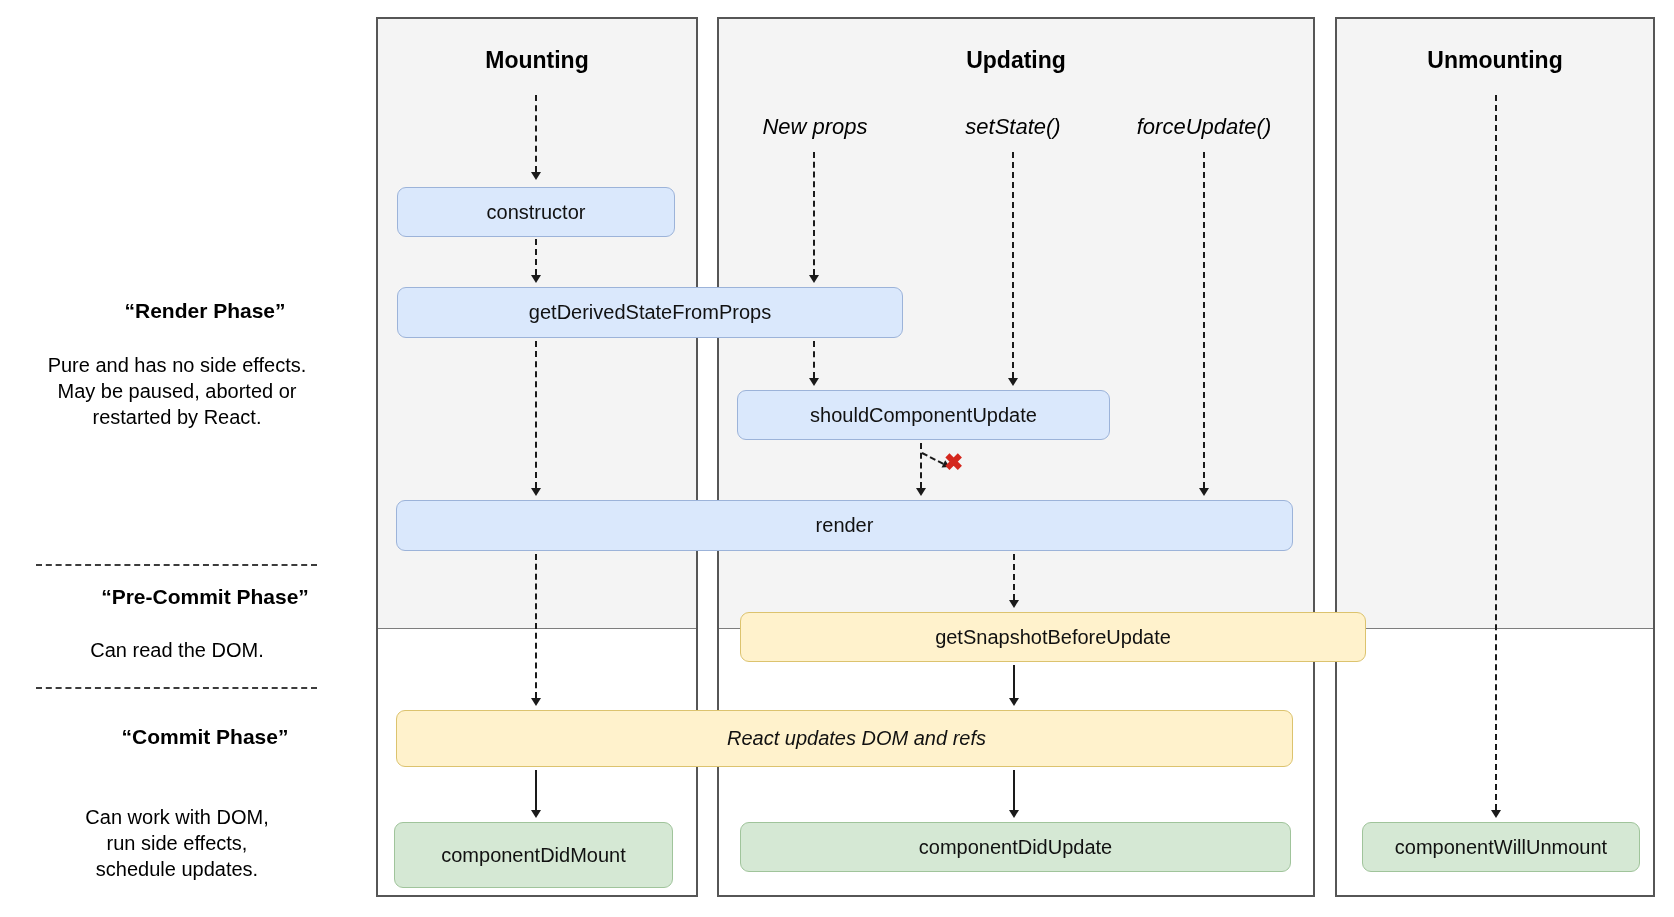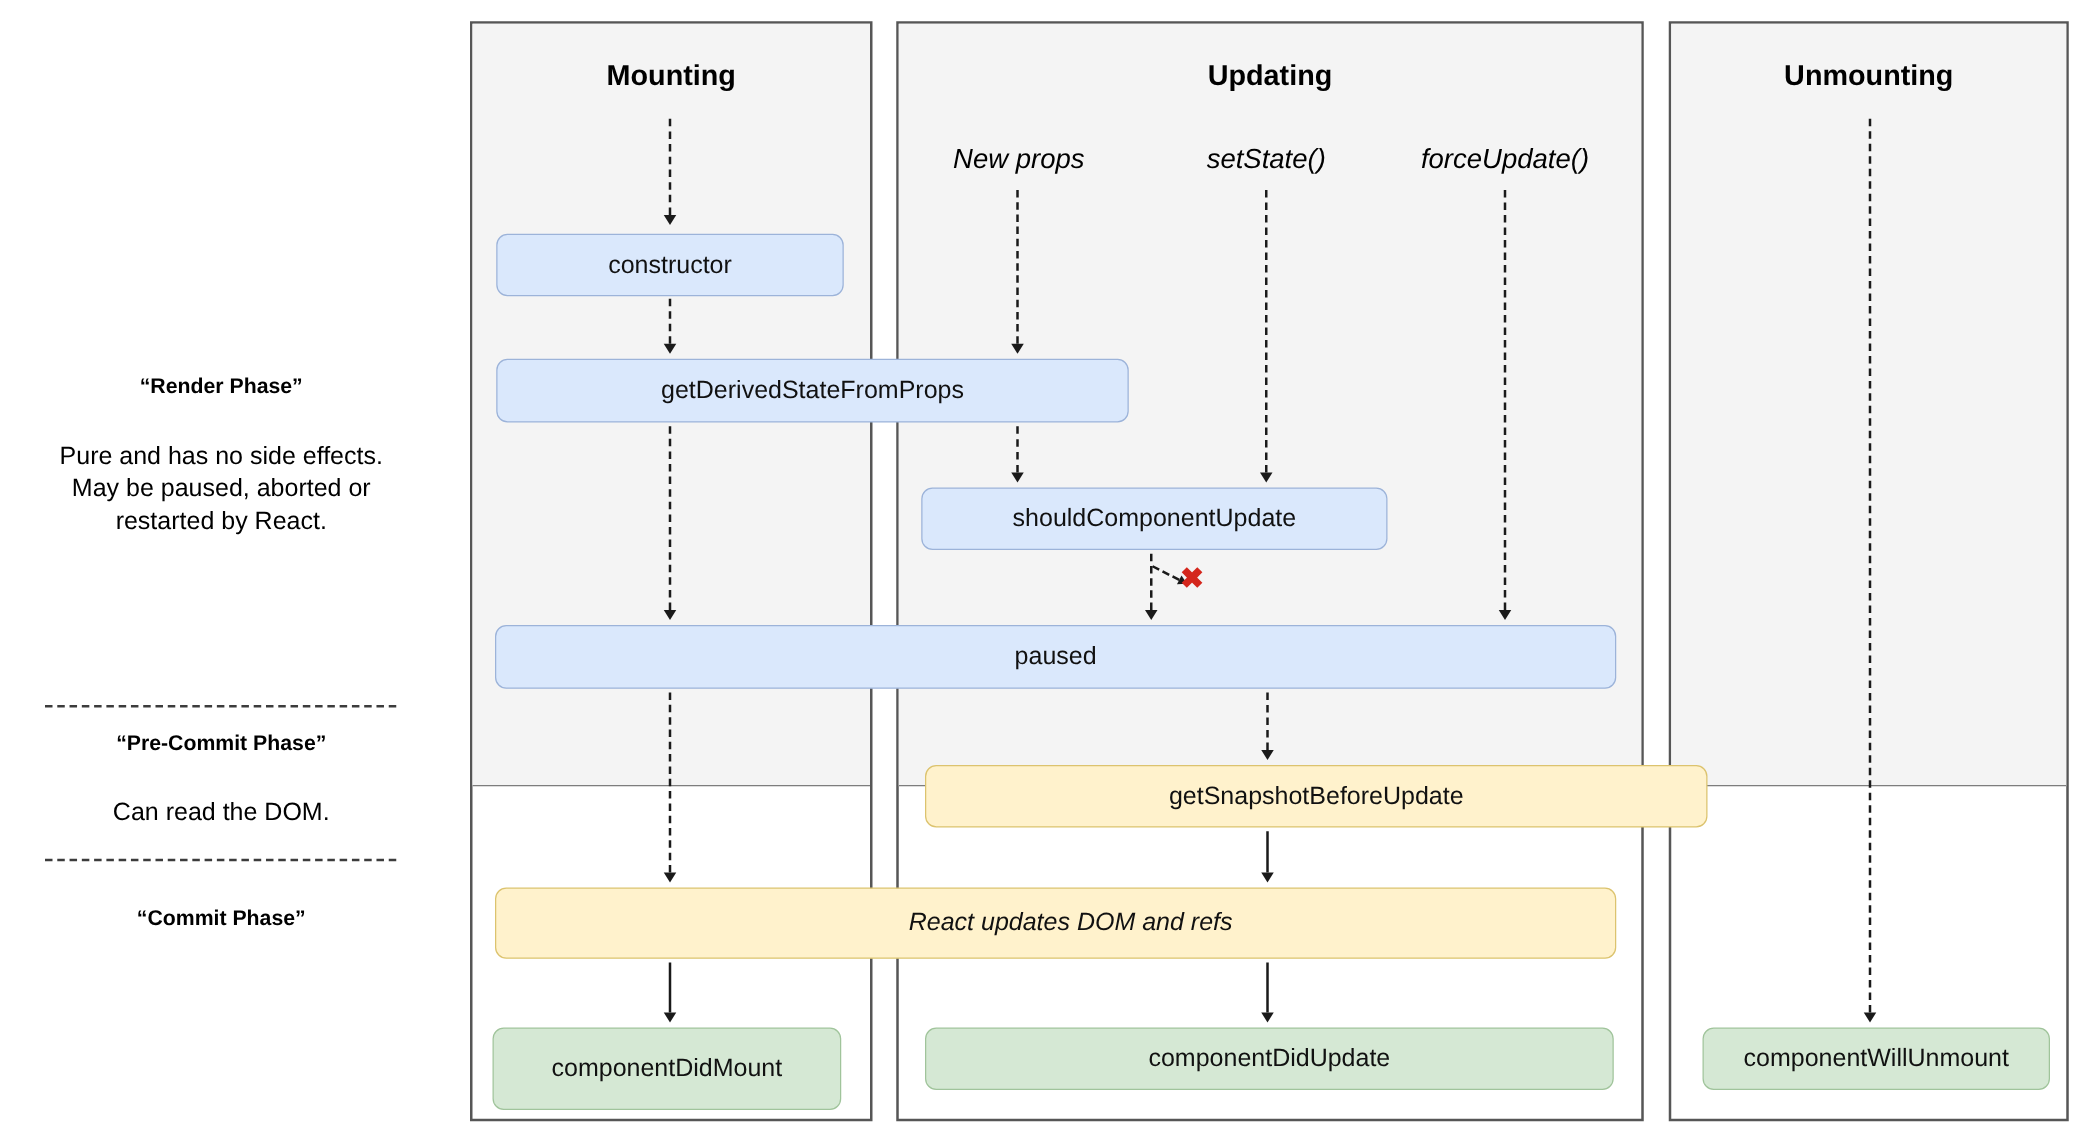--- a/index.html
+++ b/index.html
@@ -26,21 +26,21 @@
   }
   .col-title{
     position:absolute;top:28px;left:0;right:0;
     text-align:center;
     font-size:23px;font-weight:bold;color:#000;
   }
   
   .lp-title{
     position:absolute;left:0;width:354px;
     text-align:center;
-    font-size:17px;font-weight:bold;color:#000;
+    font-size:21px;font-weight:bold;color:#000;padding-left:28px;
   }
   .lp-body{
     position:absolute;left:0;width:354px;
     text-align:center;
     font-size:20px;line-height:26px;color:#000;
     white-space:pre-line;
   }
   .lp-divider{
     position:absolute;
     border-top:2px dashed #3c3c3c;
@@ -115,20 +115,23 @@
 restarted by React.</div>
 
   <div class="lp-divider" style="left:36px;top:564px;width:281px;"></div>
 
   <div class="lp-title" style="top:585px;">“Pre-Commit Phase”</div>
   <div class="lp-body" style="top:637px;">Can read the DOM.</div>
 
   <div class="lp-divider" style="left:36px;top:687px;width:281px;"></div>
 
   <div class="lp-title" style="top:725px;">“Commit Phase”</div>
+  <div class="lp-body" style="top:804px;">Can work with DOM,
+run side effects,
+schedule updates.</div>
 
   <div class="col" style="left:376px;top:17px;width:322px;height:880px;">
     <div class="phase-bg"></div>
     <div class="col-title">Mounting</div>
   </div>
 
   <div class="col" style="left:717px;top:17px;width:598px;height:880px;">
     <div class="phase-bg"></div>
     <div class="col-title">Updating</div>
   </div>
@@ -157,20 +160,20 @@
   <div class="arrow-v dashed" style="left:1203px;top:152px;height:336px;"></div>
   <div class="arrow-v dashed" style="left:1013px;top:554px;height:46px;"></div>
   <div class="arrow-v solid" style="left:1013px;top:665px;height:33px;"></div>
   <div class="arrow-v solid" style="left:1013px;top:770px;height:40px;"></div>
 
   <div class="arrow-v dashed" style="left:1495px;top:95px;height:715px;"></div>
 
   <div class="node blue bold" style="left:397px;top:187px;width:278px;height:50px;">constructor</div>
   <div class="node blue" style="left:397px;top:287px;width:506px;height:51px;">getDerivedStateFromProps</div>
   <div class="node blue" style="left:737px;top:390px;width:373px;height:50px;">shouldComponentUpdate</div>
-  <div class="node blue bold" style="left:396px;top:500px;width:897px;height:51px;">paused</div>
+  <div class="node blue bold" style="left:396px;top:500px;width:897px;height:51px;">render</div>
   <div class="node yellow" style="left:740px;top:612px;width:626px;height:50px;">getSnapshotBeforeUpdate</div>
   <div class="node yellow italic" style="left:396px;top:710px;width:897px;height:57px;">React updates DOM and refs</div>
   <div class="node green bold" style="left:394px;top:822px;width:279px;height:66px;">componentDidMount</div>
   <div class="node green bold" style="left:740px;top:822px;width:551px;height:50px;">componentDidUpdate</div>
   <div class="node green bold" style="left:1362px;top:822px;width:278px;height:50px;">componentWillUnmount</div>
 
 </div>
 
 </body></html>

